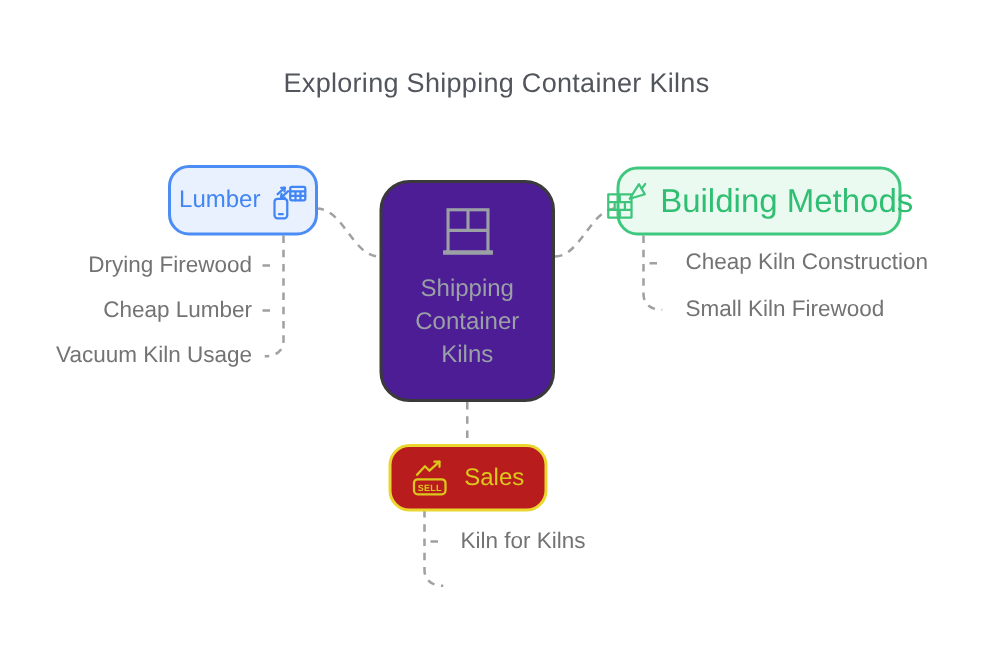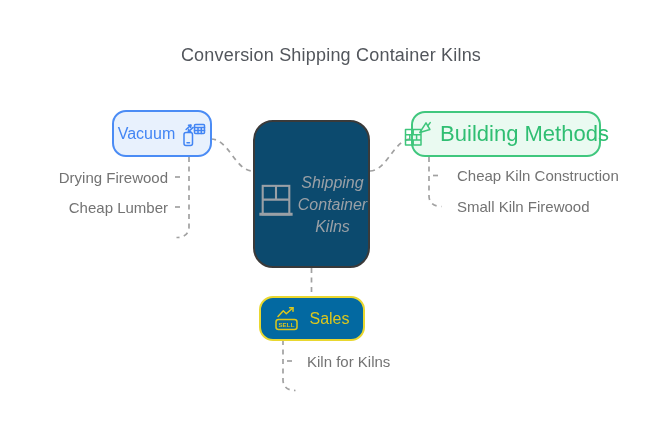--- a/index.html
+++ b/index.html
@@ -26,28 +26,28 @@
     background:#e8f1fd;border:2px solid #4b8cf5;border-radius:14px;
     color:#4285f4;font-size:16px;font-weight:500;
   }
   .building{
     left:411px;top:111px;width:190px;height:46px;gap:9px;
     background:#eafaf1;border:2px solid #40c77e;border-radius:14px;
     color:#2fbe72;font-size:22px;font-weight:500;
   }
   .sales{
     left:259px;top:296px;width:106px;height:45px;gap:8px;
-    background:#0369a1;border:2px solid #e9d72f;border-radius:14px;
+    background:#b91c1c;border:2px solid #e9d72f;border-radius:14px;
     color:#dcc71c;font-size:16px;font-weight:500;
   }
   .central{
     left:253px;top:120px;width:117px;height:148px;
-    background:#0c4a6e;border:2px solid #3a3a3a;border-radius:20px;
-    flex-direction:row;justify-content:flex-start;padding-top:15px;
-    color:#9aa0a6;font-size:16px;font-style:italic;
+    background:#4c1d95;border:2px solid #3a3a3a;border-radius:20px;
+    flex-direction:column;justify-content:flex-start;padding-top:15px;
+    color:#9aa0a6;font-size:16px;
   }
   .central .lbl{white-space:normal;width:102px;text-align:center;line-height:22px;margin-top:7px;}
 
   .sub{
     position:absolute;font-size:15px;color:#737373;white-space:nowrap;
     transform:translateY(-50%);cursor:pointer;
   }
   .sub.l{right:494px;text-align:right;}
   .sub.r{left:457px;}
   .sub.b{left:307px;}
@@ -55,21 +55,21 @@
   .r0{top:175px}.r1{top:206px}
   .b0{top:361px}.b1{top:391px}
 
   .icon{display:block;flex:0 0 auto;}
 </style>
 </head>
 <body>
 
 <div class="canvas">
 
-  <div class="title">Conversion Shipping Container Kilns</div>
+  <div class="title">Exploring Shipping Container Kilns</div>
 
   <svg class="wires" width="662" height="442">
     <path class="wire" d="M211,139 C229,139 235,171 253,171"></path>
     <path class="wire" d="M370,171 C387,171 394,139 411,139"></path>
     <path class="wire" d="M311.5,268 L311.5,296"></path>
 
     <path class="wire" d="M189,157 L189,227 C189,234 184,237.5 176.5,237.5"></path>
     <path class="wire" d="M175,177 L184,177"></path>
     <path class="wire" d="M175,207 L184,207"></path>
 
@@ -85,21 +85,21 @@
       <g stroke="#9aa0a6" stroke-width="2.2" fill="none">
         <rect x="8" y="3" width="28" height="30"></rect>
         <path d="M8 17.5 H36 M22 3 V17.5"></path>
         <path d="M4.5 33 H39.5" stroke-width="3.2"></path>
       </g>
     </svg>
     <span class="lbl">Shipping Container Kilns</span>
   </div>
 
   <div class="node usage">
-    <span class="lbl">Vacuum</span>
+    <span class="lbl">Lumber</span>
     <svg class="icon" width="26" height="26" viewBox="0 0 26 26">
       <g stroke="#4285f4" stroke-width="1.5" fill="none" stroke-linecap="round" stroke-linejoin="round">
         <rect x="4" y="11.5" width="8.5" height="13" rx="2"></rect>
         <path d="M7 21.8 h2.5"></path>
         <rect x="14.5" y="3.5" width="10" height="9" rx="1"></rect>
         <path d="M14.5 6.5 h10 M18 6.5 v6 M21.3 6.5 v6 M14.5 9.5 h10"></path>
         <g transform="rotate(-42 9.5 7.3)">
           <path d="M6.2 5.9 H12.4"></path>
           <path d="M10.8 4.3 L12.7 5.9 L10.8 7.5"></path>
           <path d="M12.8 9.1 H6.6"></path>
@@ -129,19 +129,20 @@
         <polyline points="4,11.5 9.3,5.8 12.3,8.8 19,2.8"></polyline>
         <path d="M15.6 2.8 L19 2.8 L19 6.2"></path>
       </g>
       <text x="12.5" y="22.2" font-size="6" font-weight="bold" text-anchor="middle" fill="#dcc71c" font-family="&quot;Liberation Sans&quot;,sans-serif" letter-spacing="0.2">SELL</text>
     </svg>
     <span class="lbl">Sales</span>
   </div>
 
   <div class="sub l l0">Drying Firewood</div>
   <div class="sub l l1">Cheap Lumber</div>
+  <div class="sub l l2">Vacuum Kiln Usage</div>
 
   <div class="sub r r0">Cheap Kiln Construction</div>
   <div class="sub r r1">Small Kiln Firewood</div>
 
   <div class="sub b b0">Kiln for Kilns</div>
 
 </div>
 
 </body></html>

